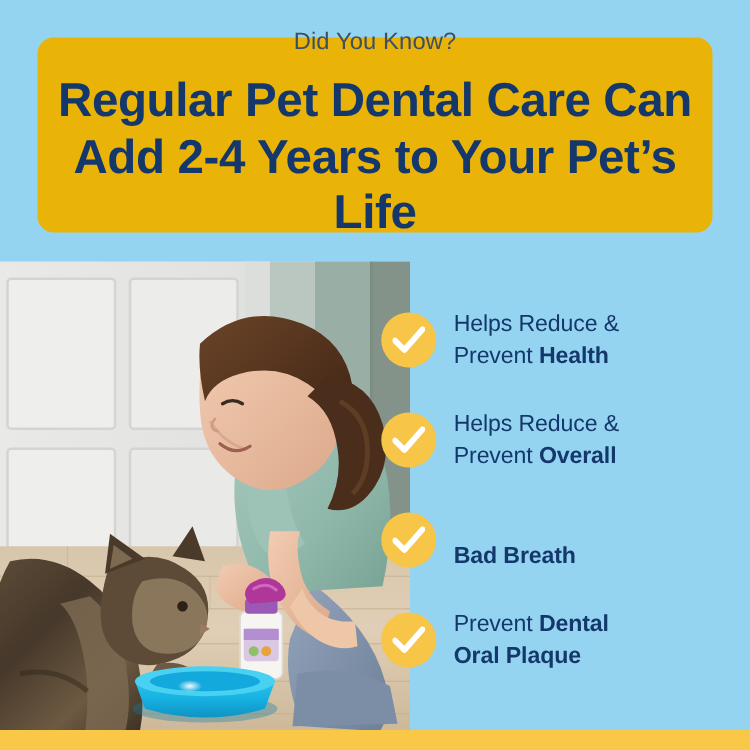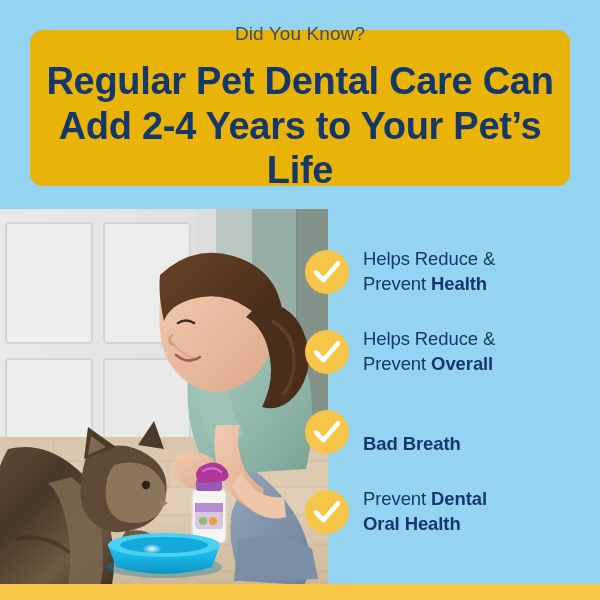--- a/index.html
+++ b/index.html
@@ -332,21 +332,21 @@
     </div>
 
     <div class="benefit benefit-3">
       <div class="check-badge">
         <svg width="26" height="22" viewBox="0 0 26 22" xmlns="http://www.w3.org/2000/svg">
           <path d="M2 11.5 L9.5 19 L24 2.5" fill="none" stroke="#ffffff" stroke-width="4.6" stroke-linecap="round" stroke-linejoin="round"></path>
         </svg>
       </div>
       <div class="benefit-text">
         <span>Prevent </span><b>Dental</b><br>
-        <b>Oral Health</b>
+        <b>Oral Plaque</b>
       </div>
     </div>
 
   </div>
 
   <div class="bottom-band"></div>
 
 </div>
 
 </body></html>

